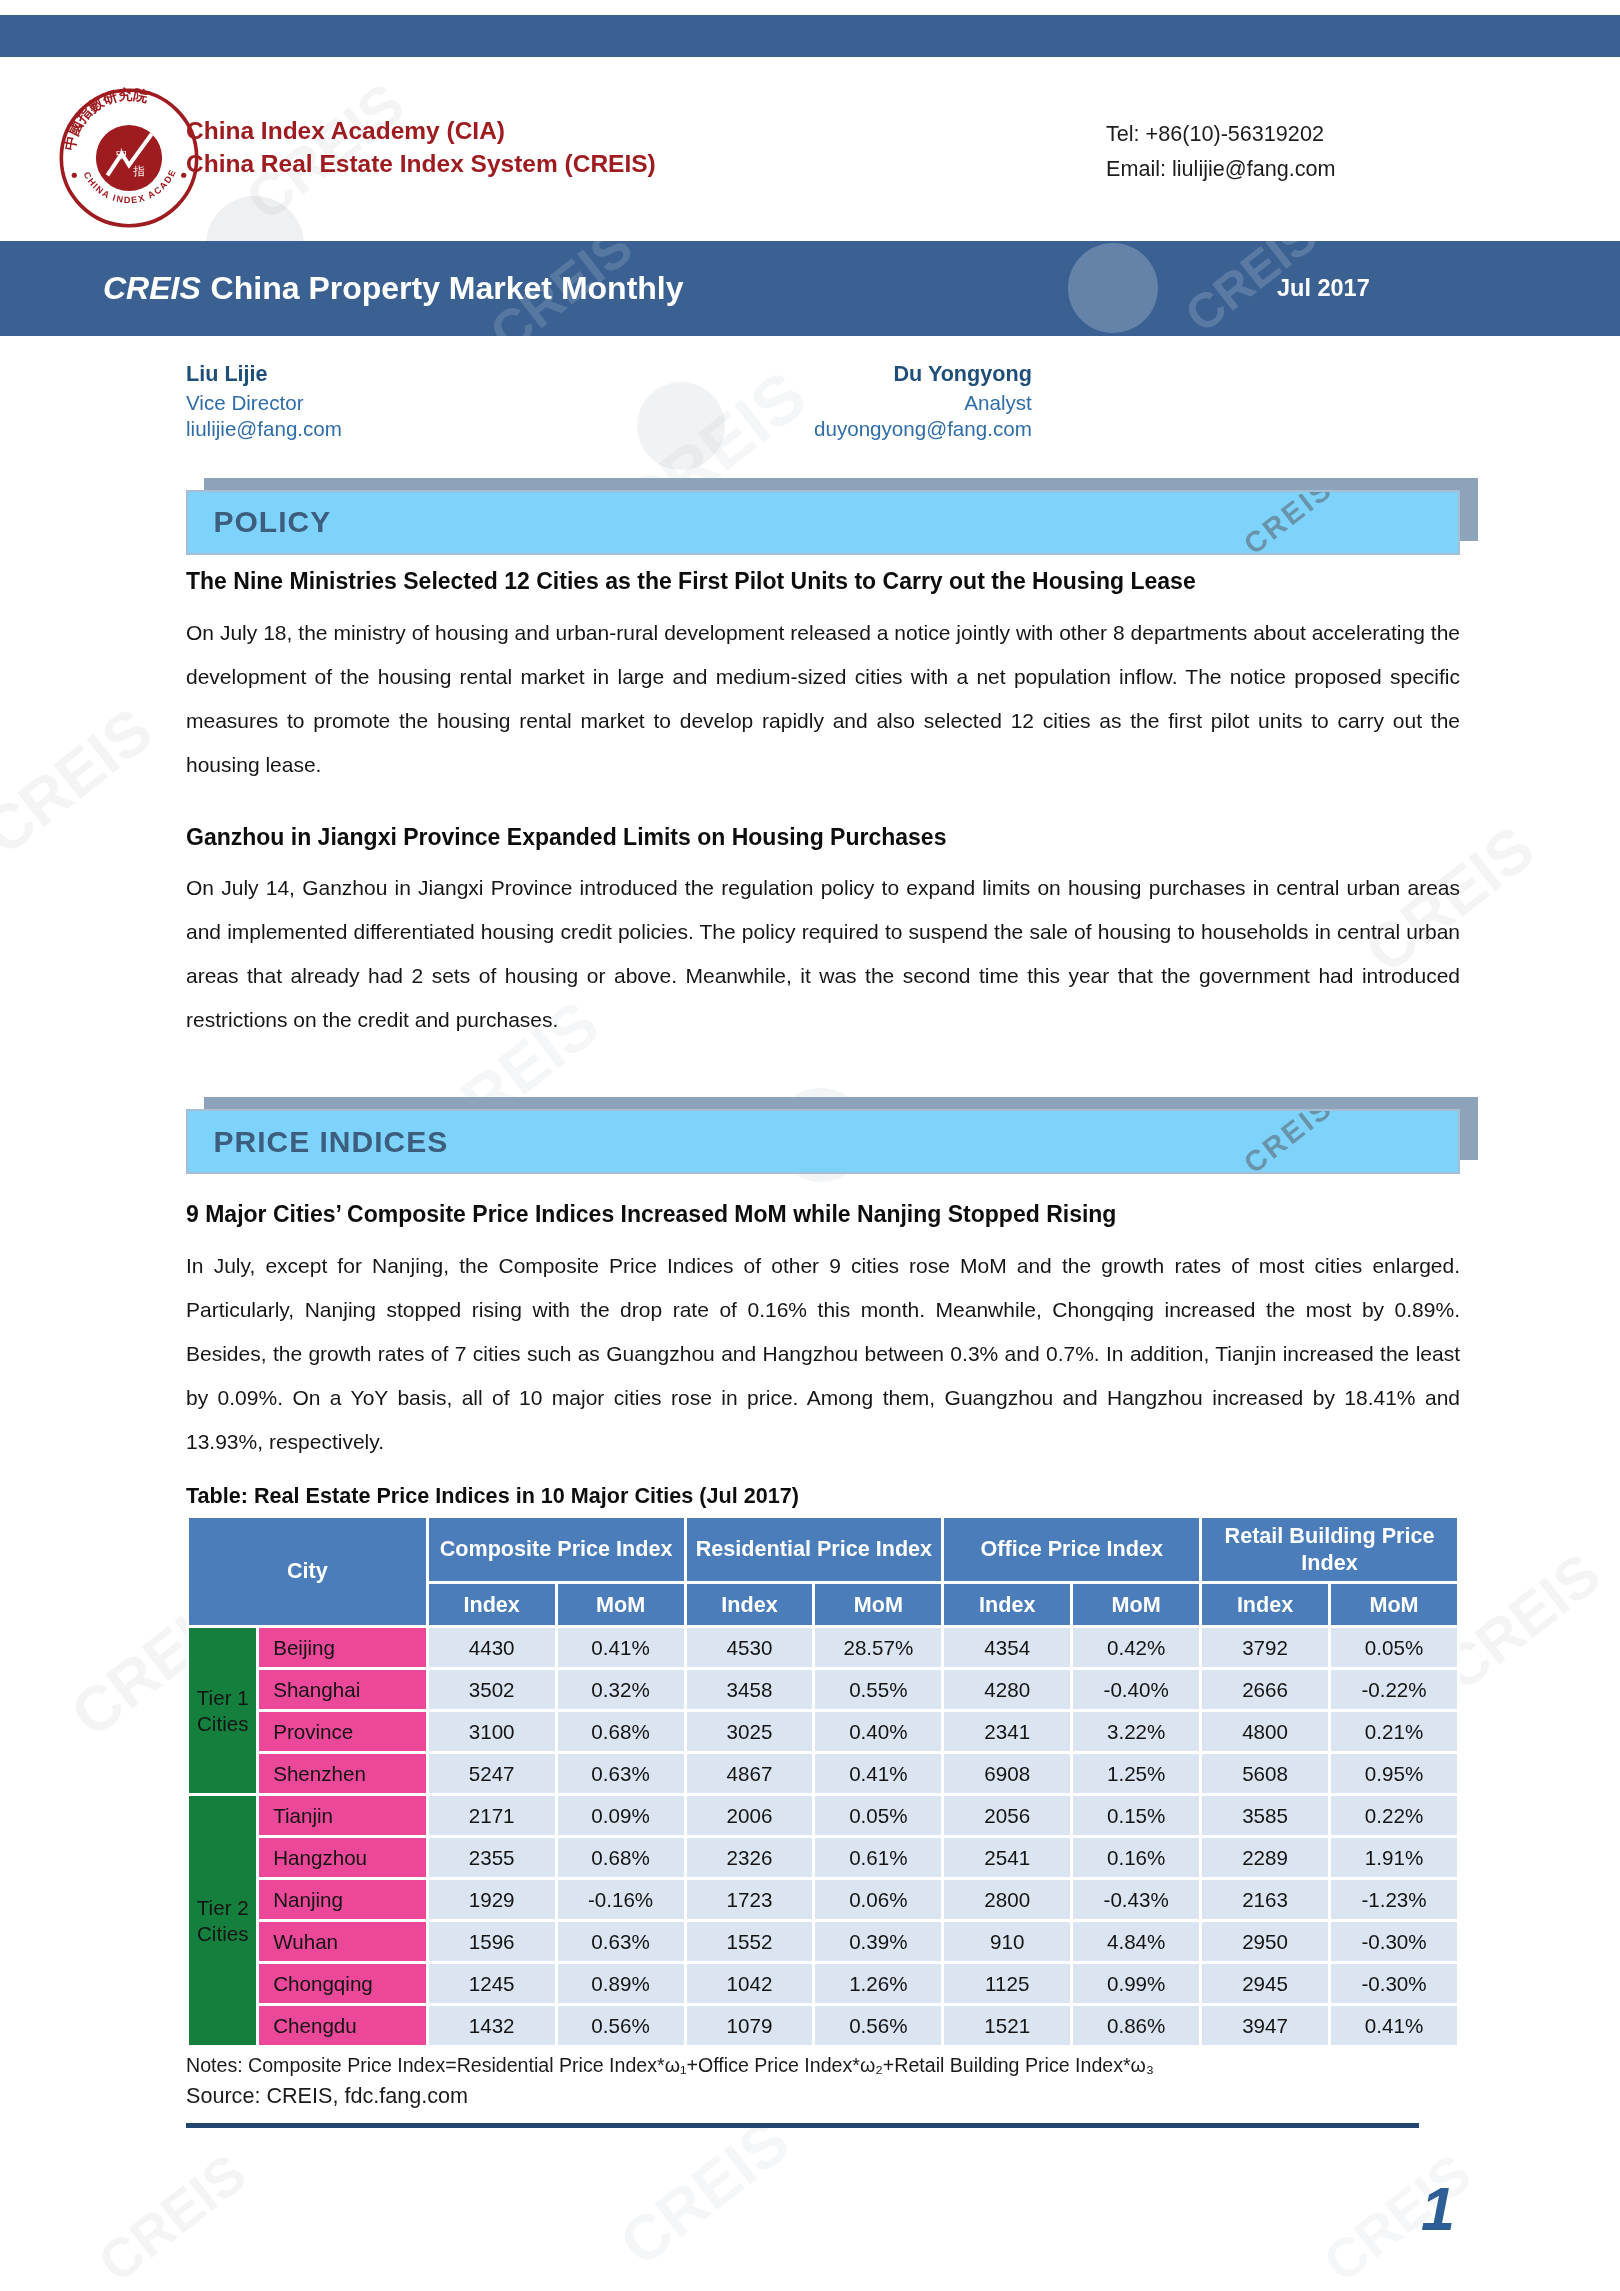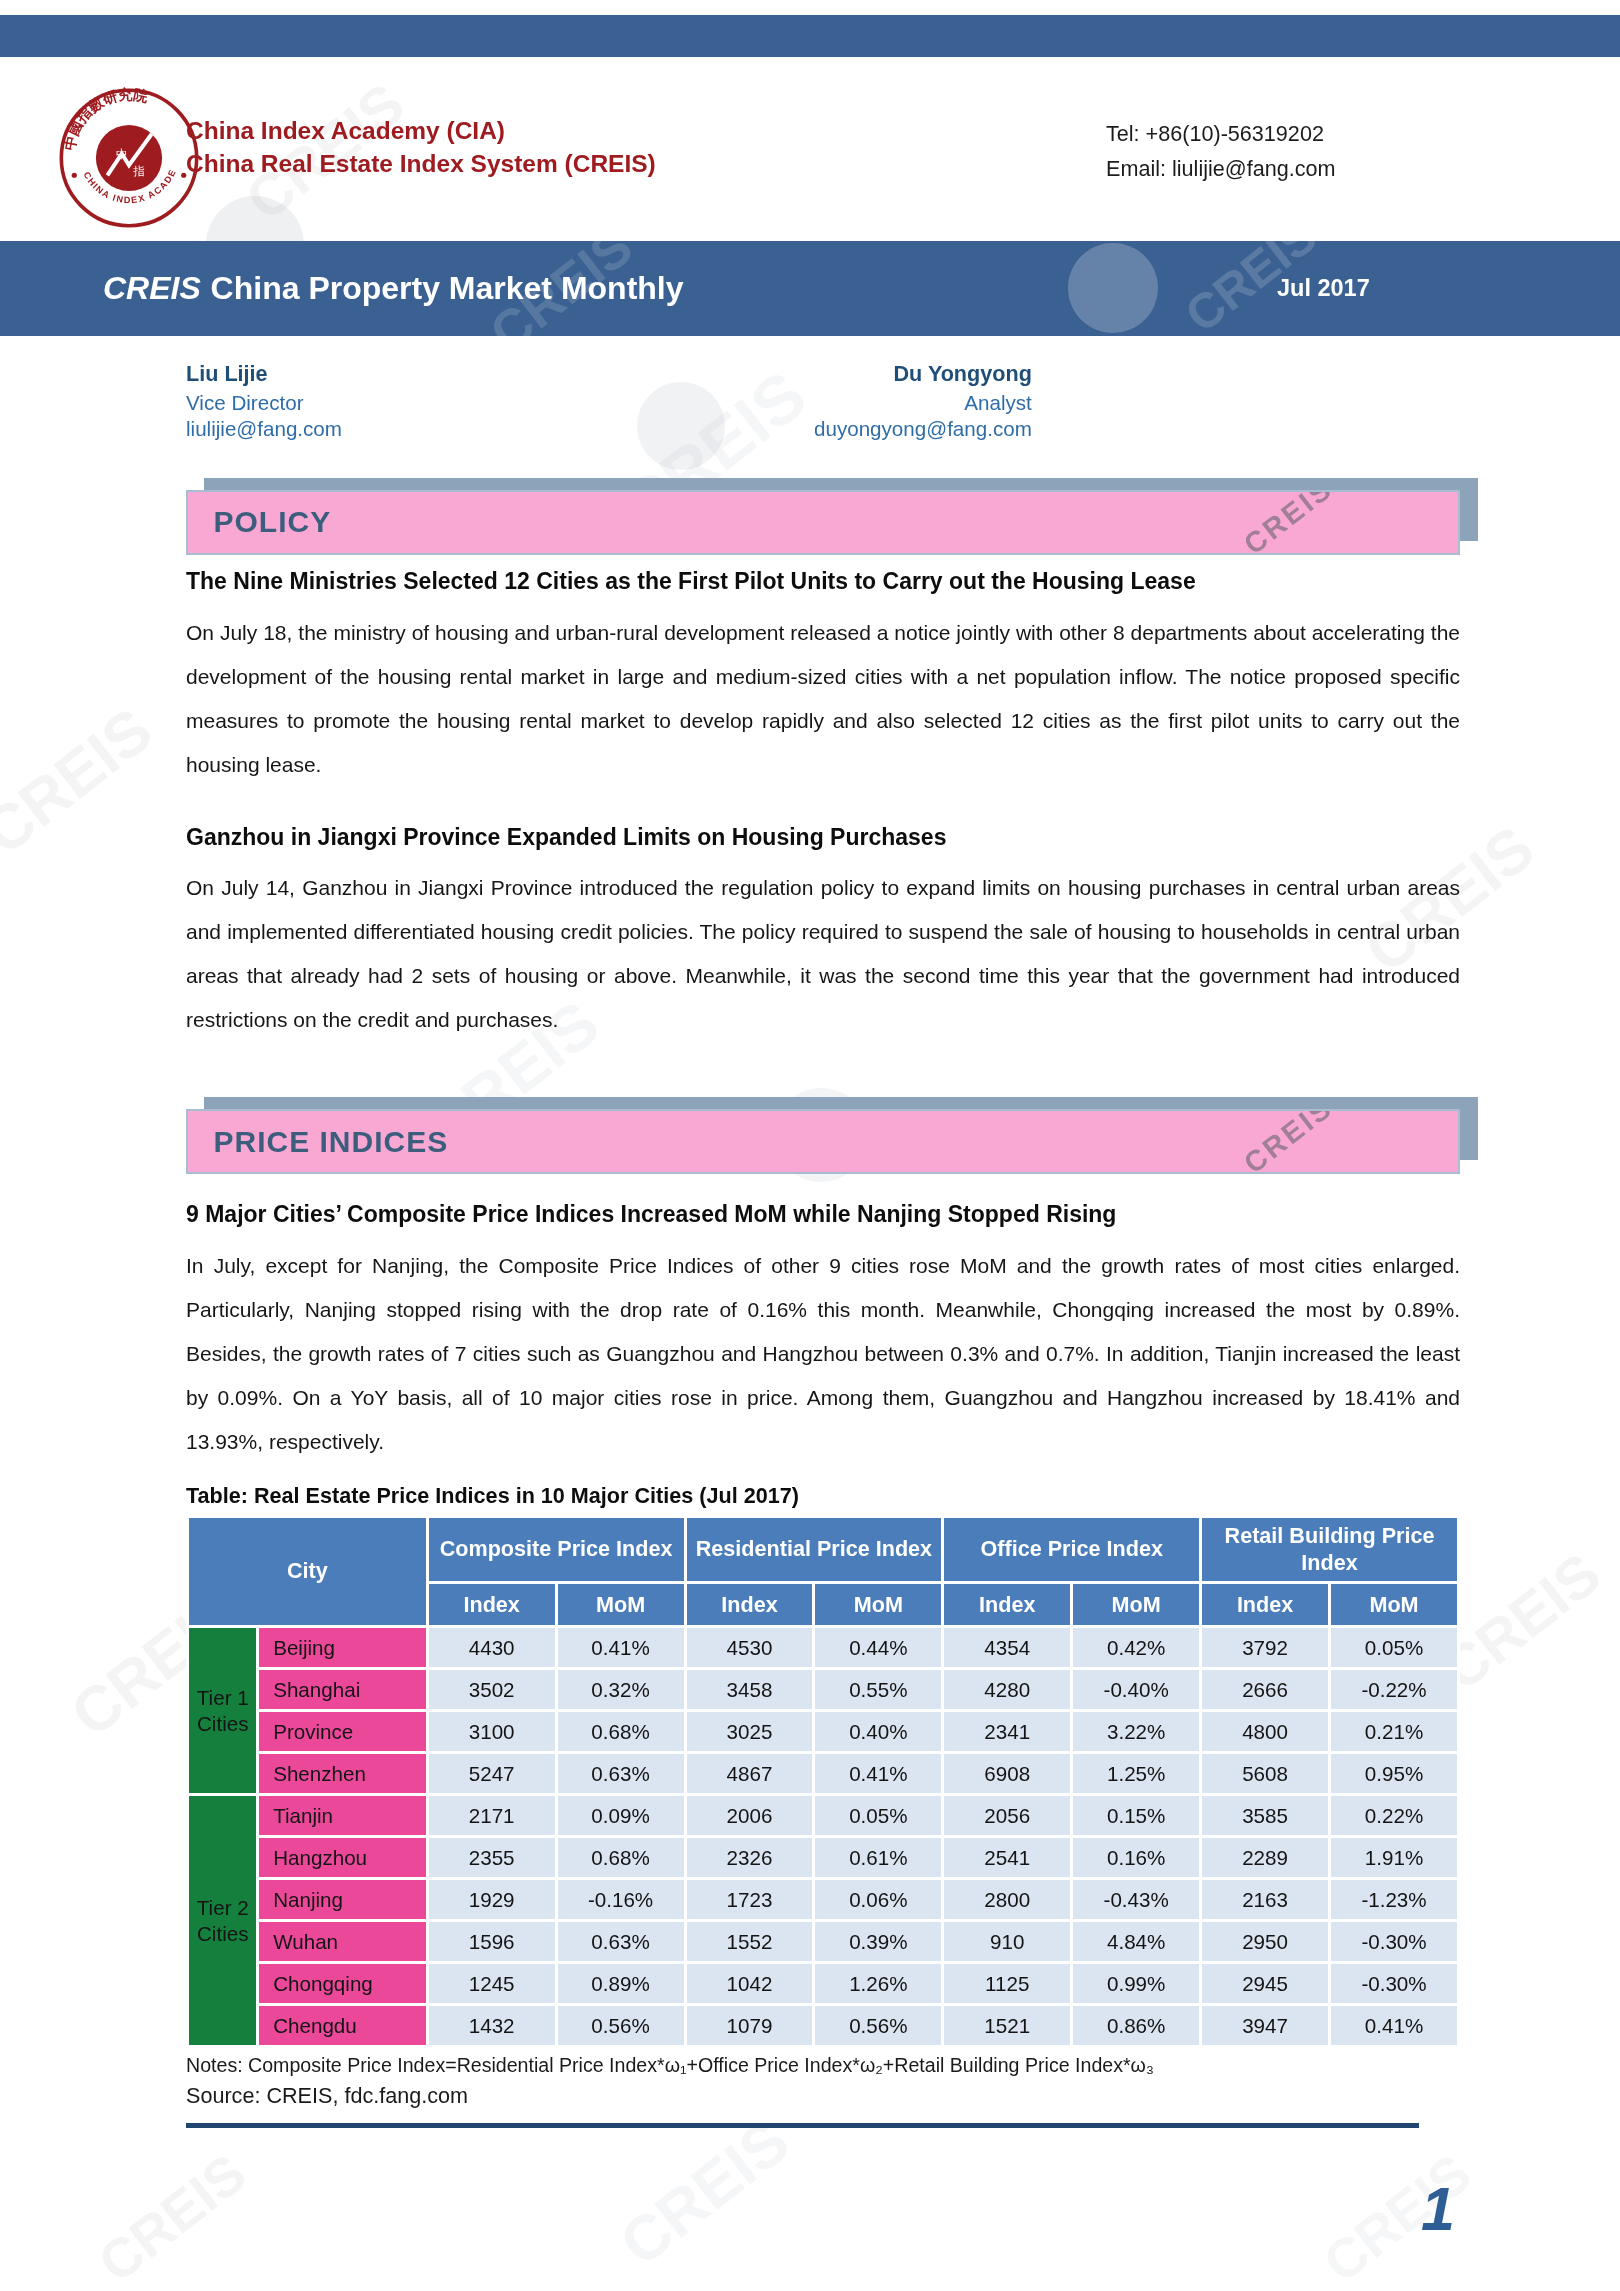--- a/index.html
+++ b/index.html
@@ -22,21 +22,21 @@
   .org { position:absolute; left:186px; top:114px; color:#9e1b20; font-weight:bold; font-size:24.5px; line-height:33px; }
   .telblock { position:absolute; left:1106px; top:116px; color:#1c1c1c; font-size:21.6px; line-height:35px; }
   
   .contact { position:absolute; top:361px; font-size:20.6px; line-height:26.5px; color:#2f6da8; }
   .contact .cname { font-size:21.6px; font-weight:bold; color:#1f4e79; margin-bottom:2px; }
   .c1 { left:186px; } .c2 { left:814px;text-align:right; }
   
   .content { position:absolute; left:186px; top:478px; width:1274px; }
   .secbar { position:relative; height:78px; }
   .secbar .shadow { position:absolute; left:17.6px; top:0; width:1274px; height:63px; background:#8ca3b9; }
-  .secbar .bar { position:absolute; left:0; top:11.8px; width:1274px; height:65px; background:#f9a8d4;
+  .secbar .bar { position:absolute; left:0; top:11.8px; width:1274px; height:65px; background:#7dd3fc;
     border:2px solid #a6bdd2; display:flex; align-items:center; overflow:hidden; }
   .secbar .label { padding-left:25.5px; font-size:30px; font-weight:bold; color:#3d5d7d; letter-spacing:1px; }
   .secbar .barwm { position:absolute; right:118px; top:7.8px; color:#5a5f66; opacity:.55; font-size:29px;
     font-weight:bold; transform:rotate(-38deg); letter-spacing:2.9px; }
   h2.art { margin-top:12px; font-size:23px; font-weight:bold; color:#0d0d0d; }
   h2.art2 { margin-top:37px; }
   p.body { margin-top:15.7px; font-size:21px; line-height:44px; text-align:justify; color:#161616; }
   .tabletitle { margin-top:19.6px; font-size:21.6px; font-weight:bold; color:#0d0d0d; }
   
   table.ptable { margin-top:5.9px; width:1274px; border-collapse:separate; border-spacing:3.9px; background:#ffffff; }
@@ -199,21 +199,21 @@
           <th>MoM</th>
         </tr>
       </thead>
       <tbody>
         <tr>
           <td class="tier" rowspan="4">Tier 1 Cities</td>
           <td class="city">Beijing</td>
           <td>4430</td>
           <td>0.41%</td>
           <td>4530</td>
-          <td>0.44%</td>
+          <td>28.57%</td>
           <td>4354</td>
           <td>0.42%</td>
           <td>3792</td>
           <td>0.05%</td>
         </tr>
         <tr>
           <td class="city">Shanghai</td>
           <td>3502</td>
           <td>0.32%</td>
           <td>3458</td>

